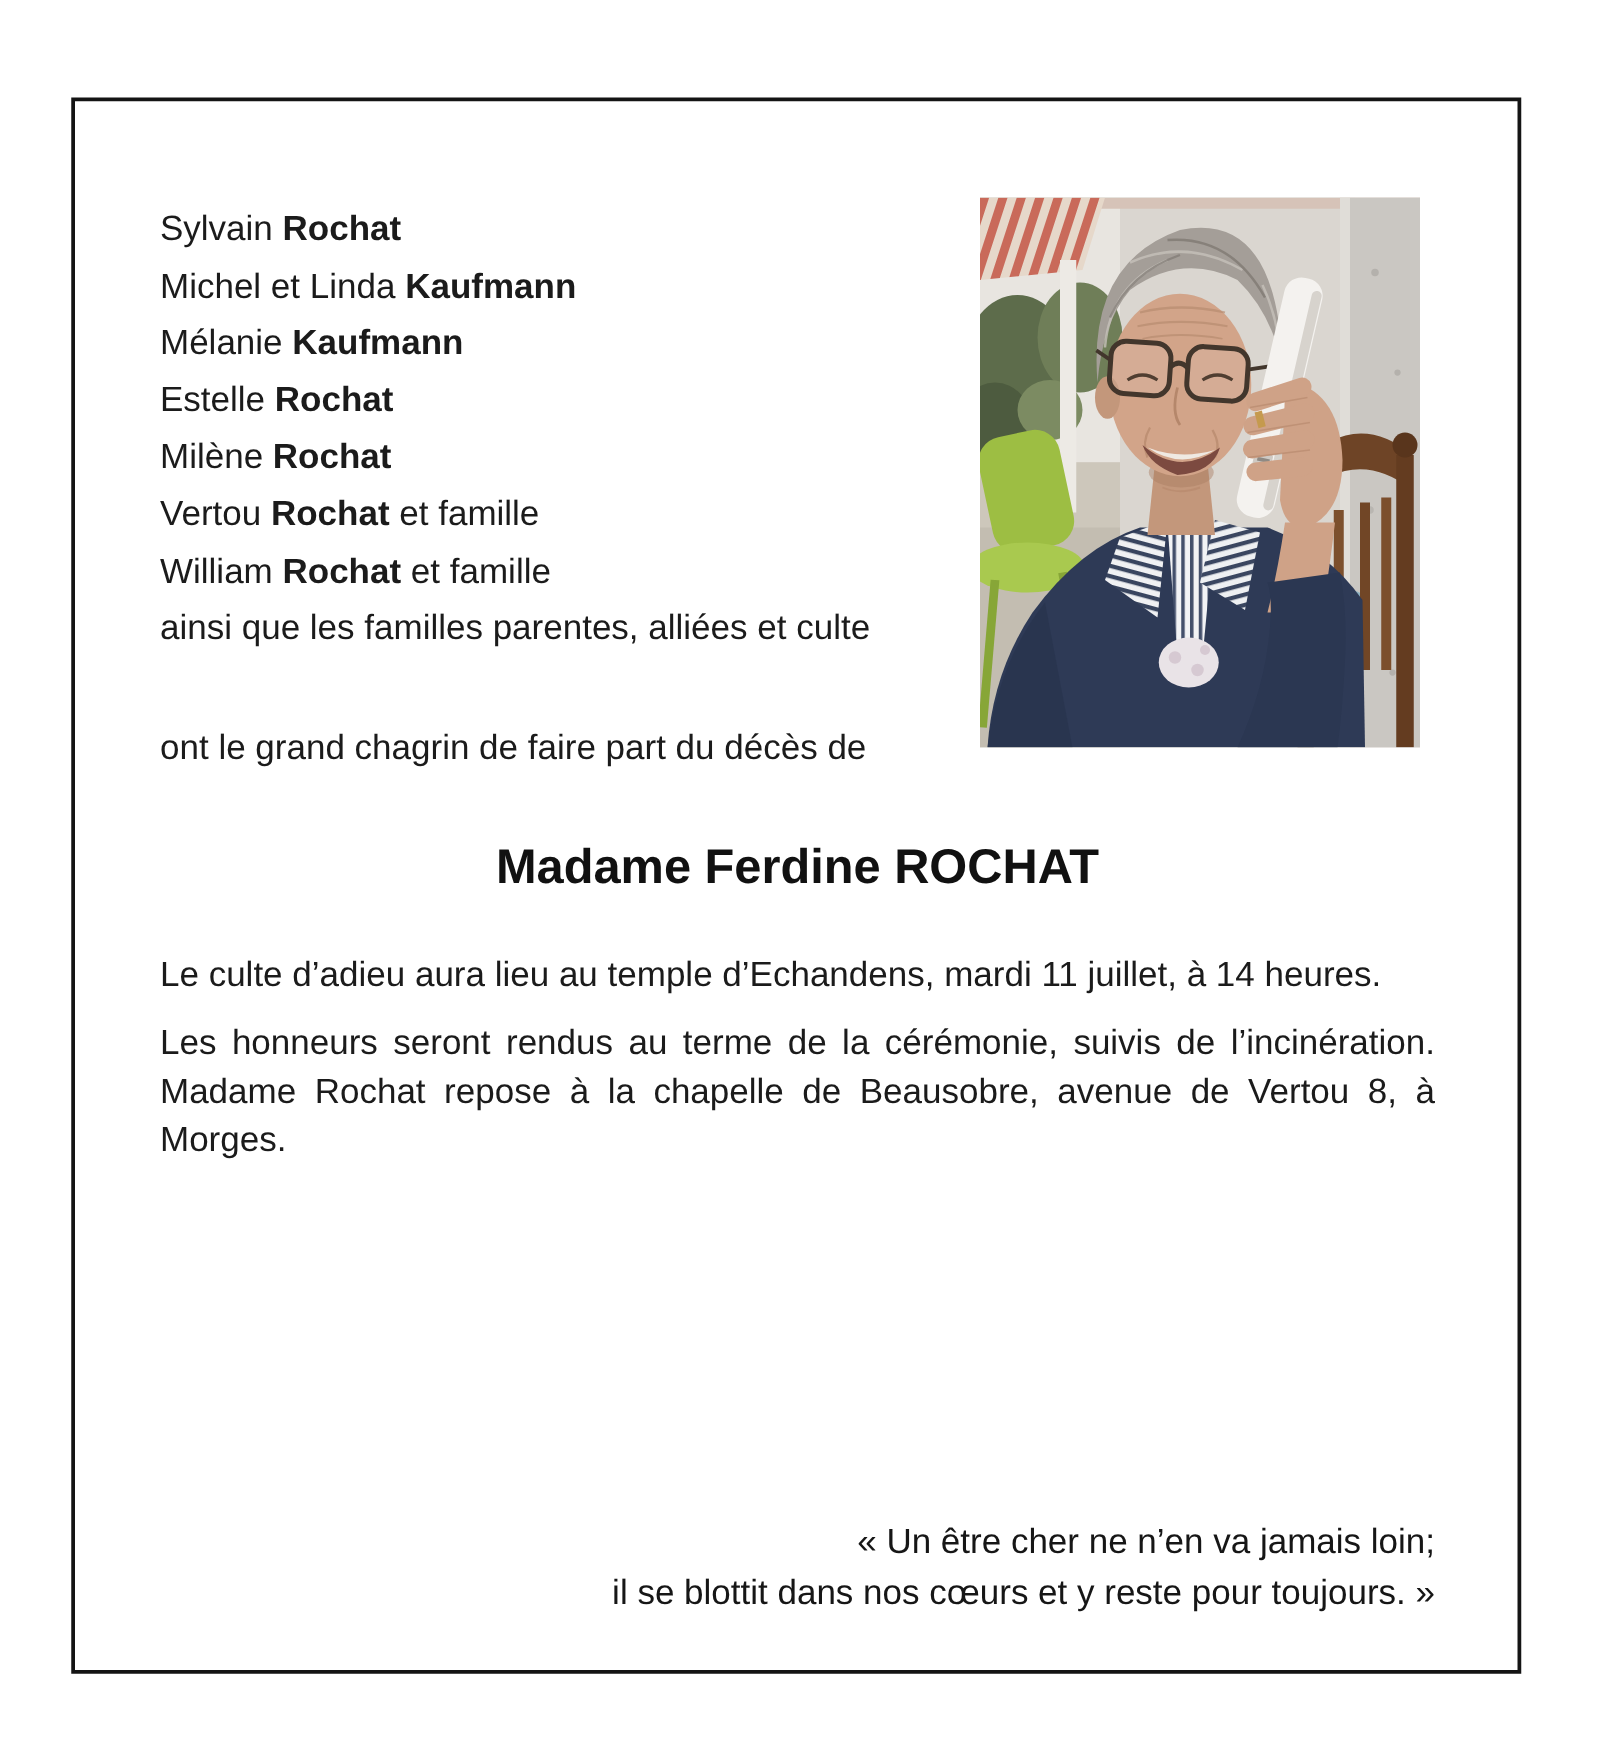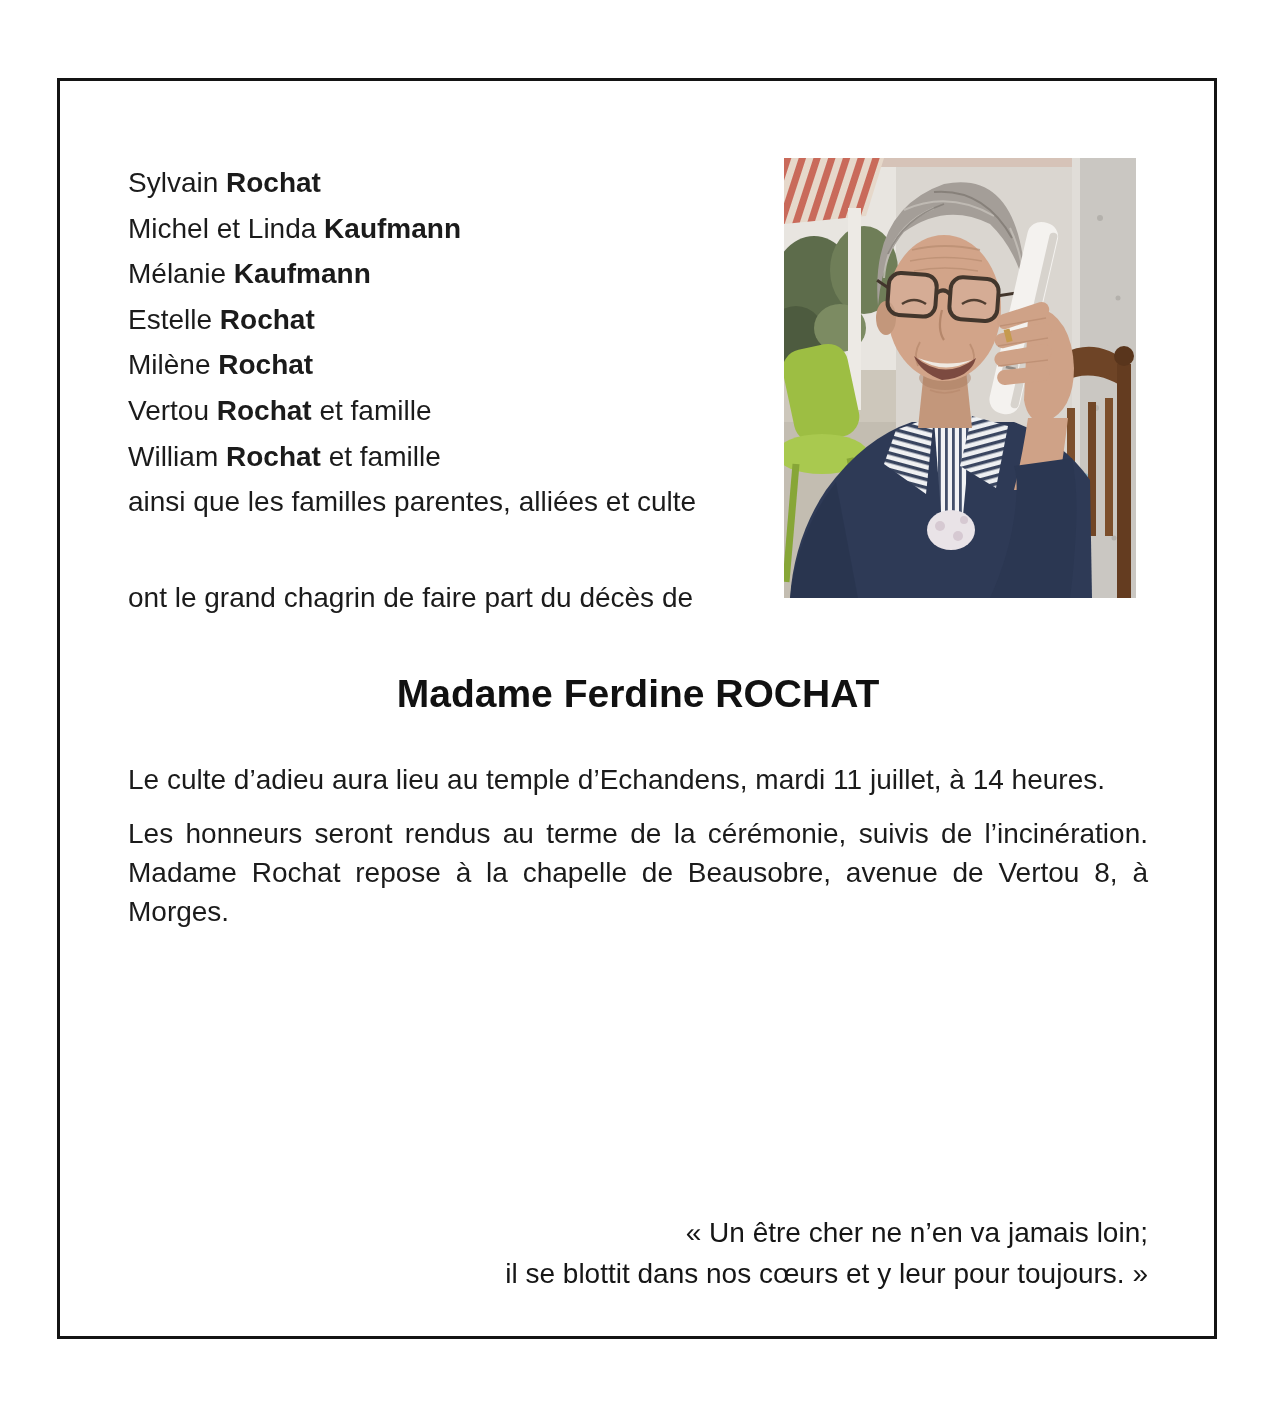--- a/index.html
+++ b/index.html
@@ -225,16 +225,16 @@
 
   <div class="doc-title">Madame Ferdine ROCHAT</div>
 
   <div class="bodytext">
     <p>Le culte d’adieu aura lieu au temple d’Echandens, mardi 11 juillet, à 14 heures.</p>
     <p>Les honneurs seront rendus au terme de la cérémonie, suivis de l’incinération. Madame Rochat repose à la chapelle de Beausobre, avenue de Vertou 8, à Morges.</p>
   </div>
 
   <div class="quote">
     <div>« Un être cher ne n’en va jamais loin;</div>
-    <div>il se blottit dans nos cœurs et y leur pour toujours. »</div>
+    <div>il se blottit dans nos cœurs et y reste pour toujours. »</div>
   </div>
 
 </div>
 
 </body></html>

